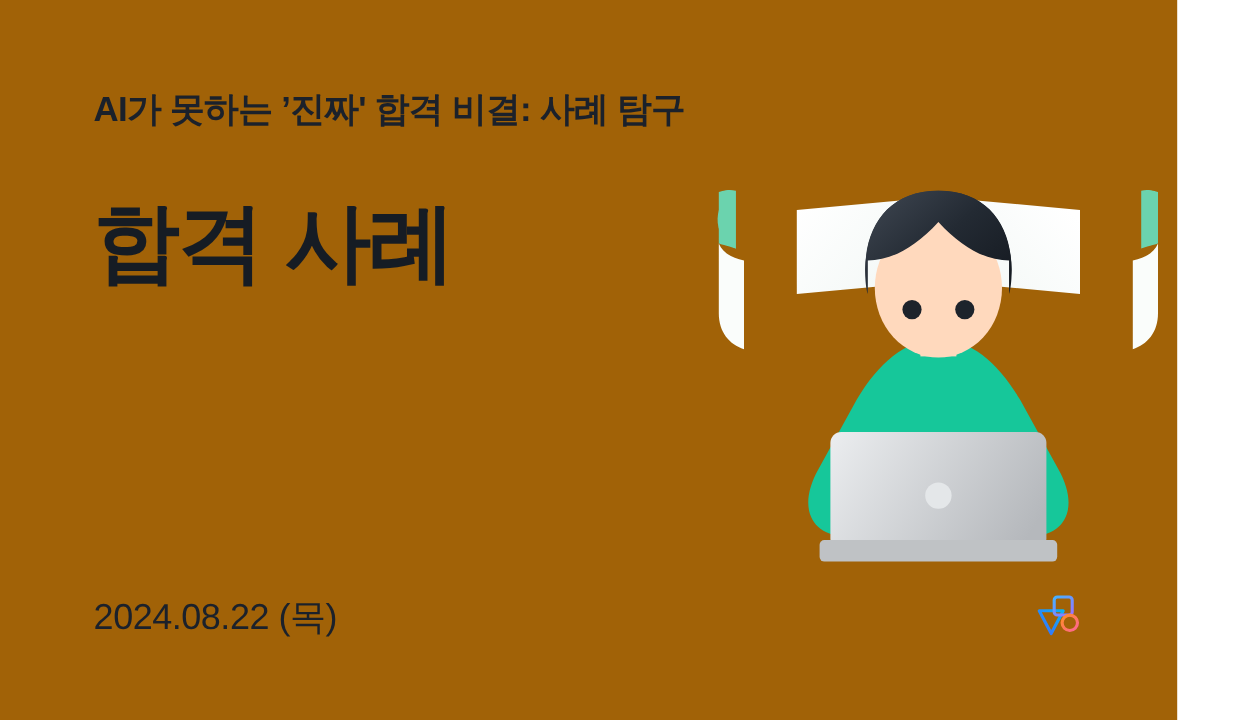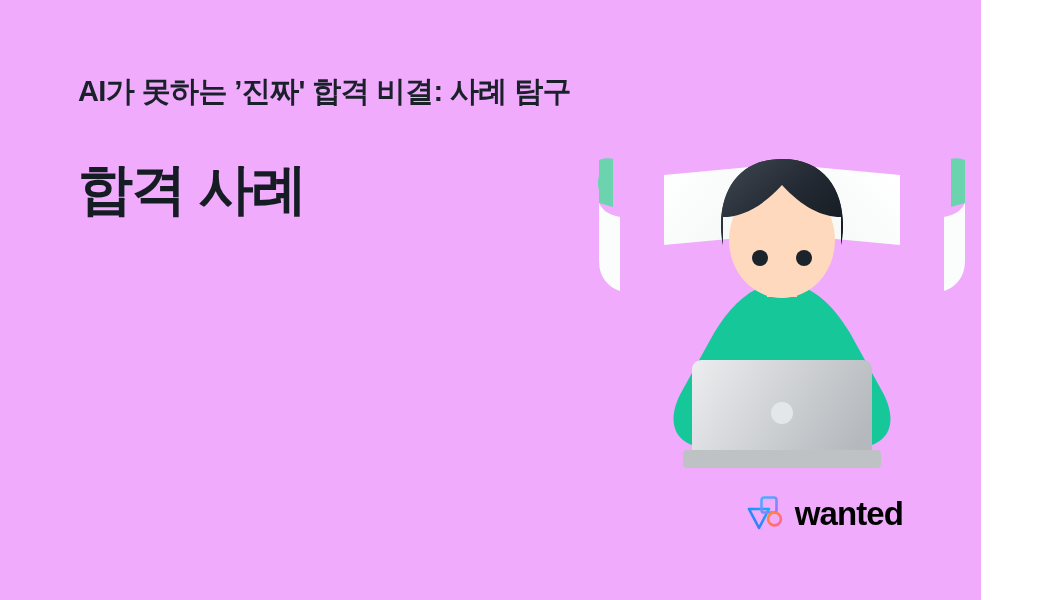--- a/index.html
+++ b/index.html
@@ -4,21 +4,21 @@
 <title>Wanted Banner</title>
 <style>
   * { margin:0; padding:0; box-sizing:border-box; }
   html, body {
     width:1040px; height:600px; overflow:hidden;
     font-family:"Liberation Sans", "DejaVu Sans", sans-serif;
   }
   #banner {
     position:relative;
     width:981px; height:600px;
-    background:#f0abfc;
+    background:#a16207;
     overflow:hidden;
   }
 
   
   .text-col {
     position:absolute;
     left:78px; top:0;
     width:540px; height:600px;
     pointer-events:none;
   }
@@ -27,21 +27,21 @@
     left:0; top:72px;
     font-size:29px;
     font-weight:700;
     letter-spacing:-0.6px;
     color:#1b212b;
     white-space:nowrap;
   }
   #headline {
     position:absolute;
     left:0; top:142px;
-    font-size:55px;
+    font-size:72px;
     font-weight:800;
     line-height:1.72;
     letter-spacing:-1.6px;
     color:#161c24;
     white-space:nowrap;
   }
   #headline .hl-line { display:block; }
   #date {
     position:absolute;
     left:0; top:494px;
@@ -85,20 +85,21 @@
 <div id="banner">
 
   <div class="text-col">
 
     <div id="subtitle">AI가 못하는 ’진짜' 합격 비결: 사례 탐구</div>
 
     <div id="headline">
       <span class="hl-line">합격 사례</span>
     </div>
 
+    <div id="date">2024.08.22 (목)</div>
   </div>
 
   <div id="logo">
     <span>
       <svg id="logo-mark" width="40" height="38" viewBox="0 0 40 38" fill="none">
         <defs>
           <linearGradient id="gTri" x1="2" y1="34" x2="26" y2="10" gradientUnits="userSpaceOnUse">
             <stop offset="0" stop-color="#3d6bff"></stop>
             <stop offset="1" stop-color="#00c2f0"></stop>
           </linearGradient>
@@ -112,21 +113,20 @@
           </linearGradient>
         </defs>
 
         <path d="M3 16 L23 16 L13 35 Z" stroke="url(#gTri)" stroke-width="2.6" stroke-linejoin="round" fill="none"></path>
 
         <rect x="15.5" y="4.5" width="15" height="15" rx="2.6" stroke="url(#gSq)" stroke-width="2.6" fill="none"></rect>
 
         <circle cx="28.5" cy="26" r="6.4" stroke="url(#gCir)" stroke-width="2.6" fill="none"></circle>
       </svg>
     </span>
-    <span id="logo-word">wanted</span>
   </div>
 
   <div id="illustration">
     <svg width="400" height="330" viewBox="0 0 400 330" fill="none">
       <defs>
         <linearGradient id="hairGrad" x1="120" y1="10" x2="215" y2="120" gradientUnits="userSpaceOnUse">
           <stop offset="0" stop-color="#434b56"></stop>
           <stop offset="0.55" stop-color="#232a33"></stop>
           <stop offset="1" stop-color="#151a21"></stop>
         </linearGradient>

